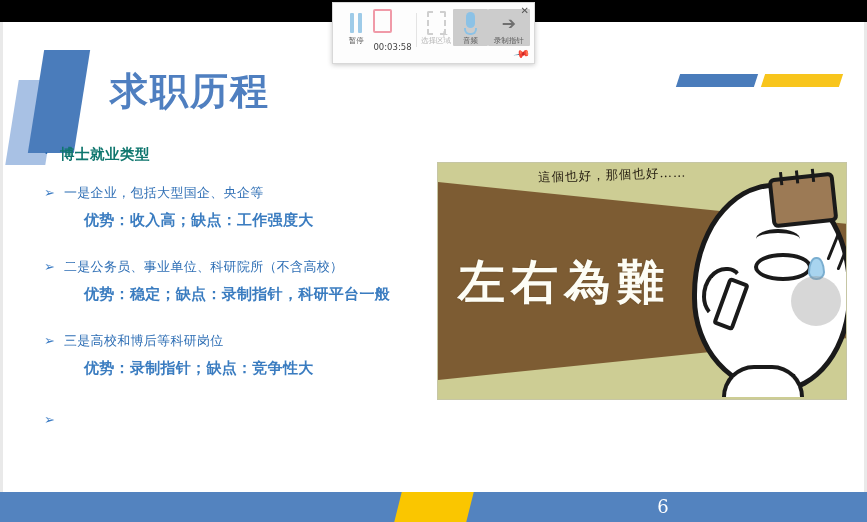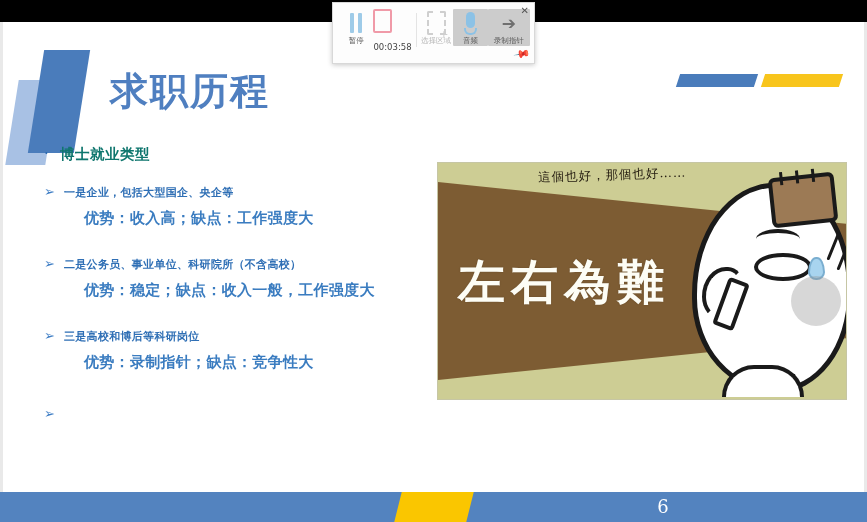--- a/index.html
+++ b/index.html
@@ -127,22 +127,22 @@
     align-items: baseline;
   }
   .point-arrow {
     width: 20px;
     flex: 0 0 auto;
     color: #3c7cc4;
     font-size: 13px;
     line-height: 1.2;
   }
   .point-title {
-    font-size: 11px;
-    font-weight: bold;
+    font-size: 13px;
+    font-weight: normal;
     color: #2f6fb5;
     letter-spacing: 0.3px;
   }
   .point-sub {
     margin-left: 40px;
     margin-top: 9px;
     font-size: 15px;
     font-weight: bold;
     color: #3a7cc0;
     letter-spacing: 0.3px;
@@ -463,21 +463,21 @@
         <span class="point-title">一是企业，包括大型国企、央企等</span>
       </div>
       <div class="point-sub">优势：收入高；缺点：工作强度大</div>
     </div>
 
     <div class="point-block gap-lg">
       <div class="point-head">
         <span class="point-arrow">➢</span>
         <span class="point-title">二是公务员、事业单位、科研院所（不含高校）</span>
       </div>
-      <div class="point-sub">优势：稳定；缺点：收入一般，工作强度大</div>
+      <div class="point-sub">优势：稳定；缺点：录制指针，科研平台一般</div>
     </div>
 
     <div class="point-block gap-xl">
       <div class="point-head">
         <span class="point-arrow">➢</span>
         <span class="point-title">三是高校和博后等科研岗位</span>
       </div>
       <div class="point-sub">优势：录制指针；缺点：竞争性大</div>
     </div>
 

